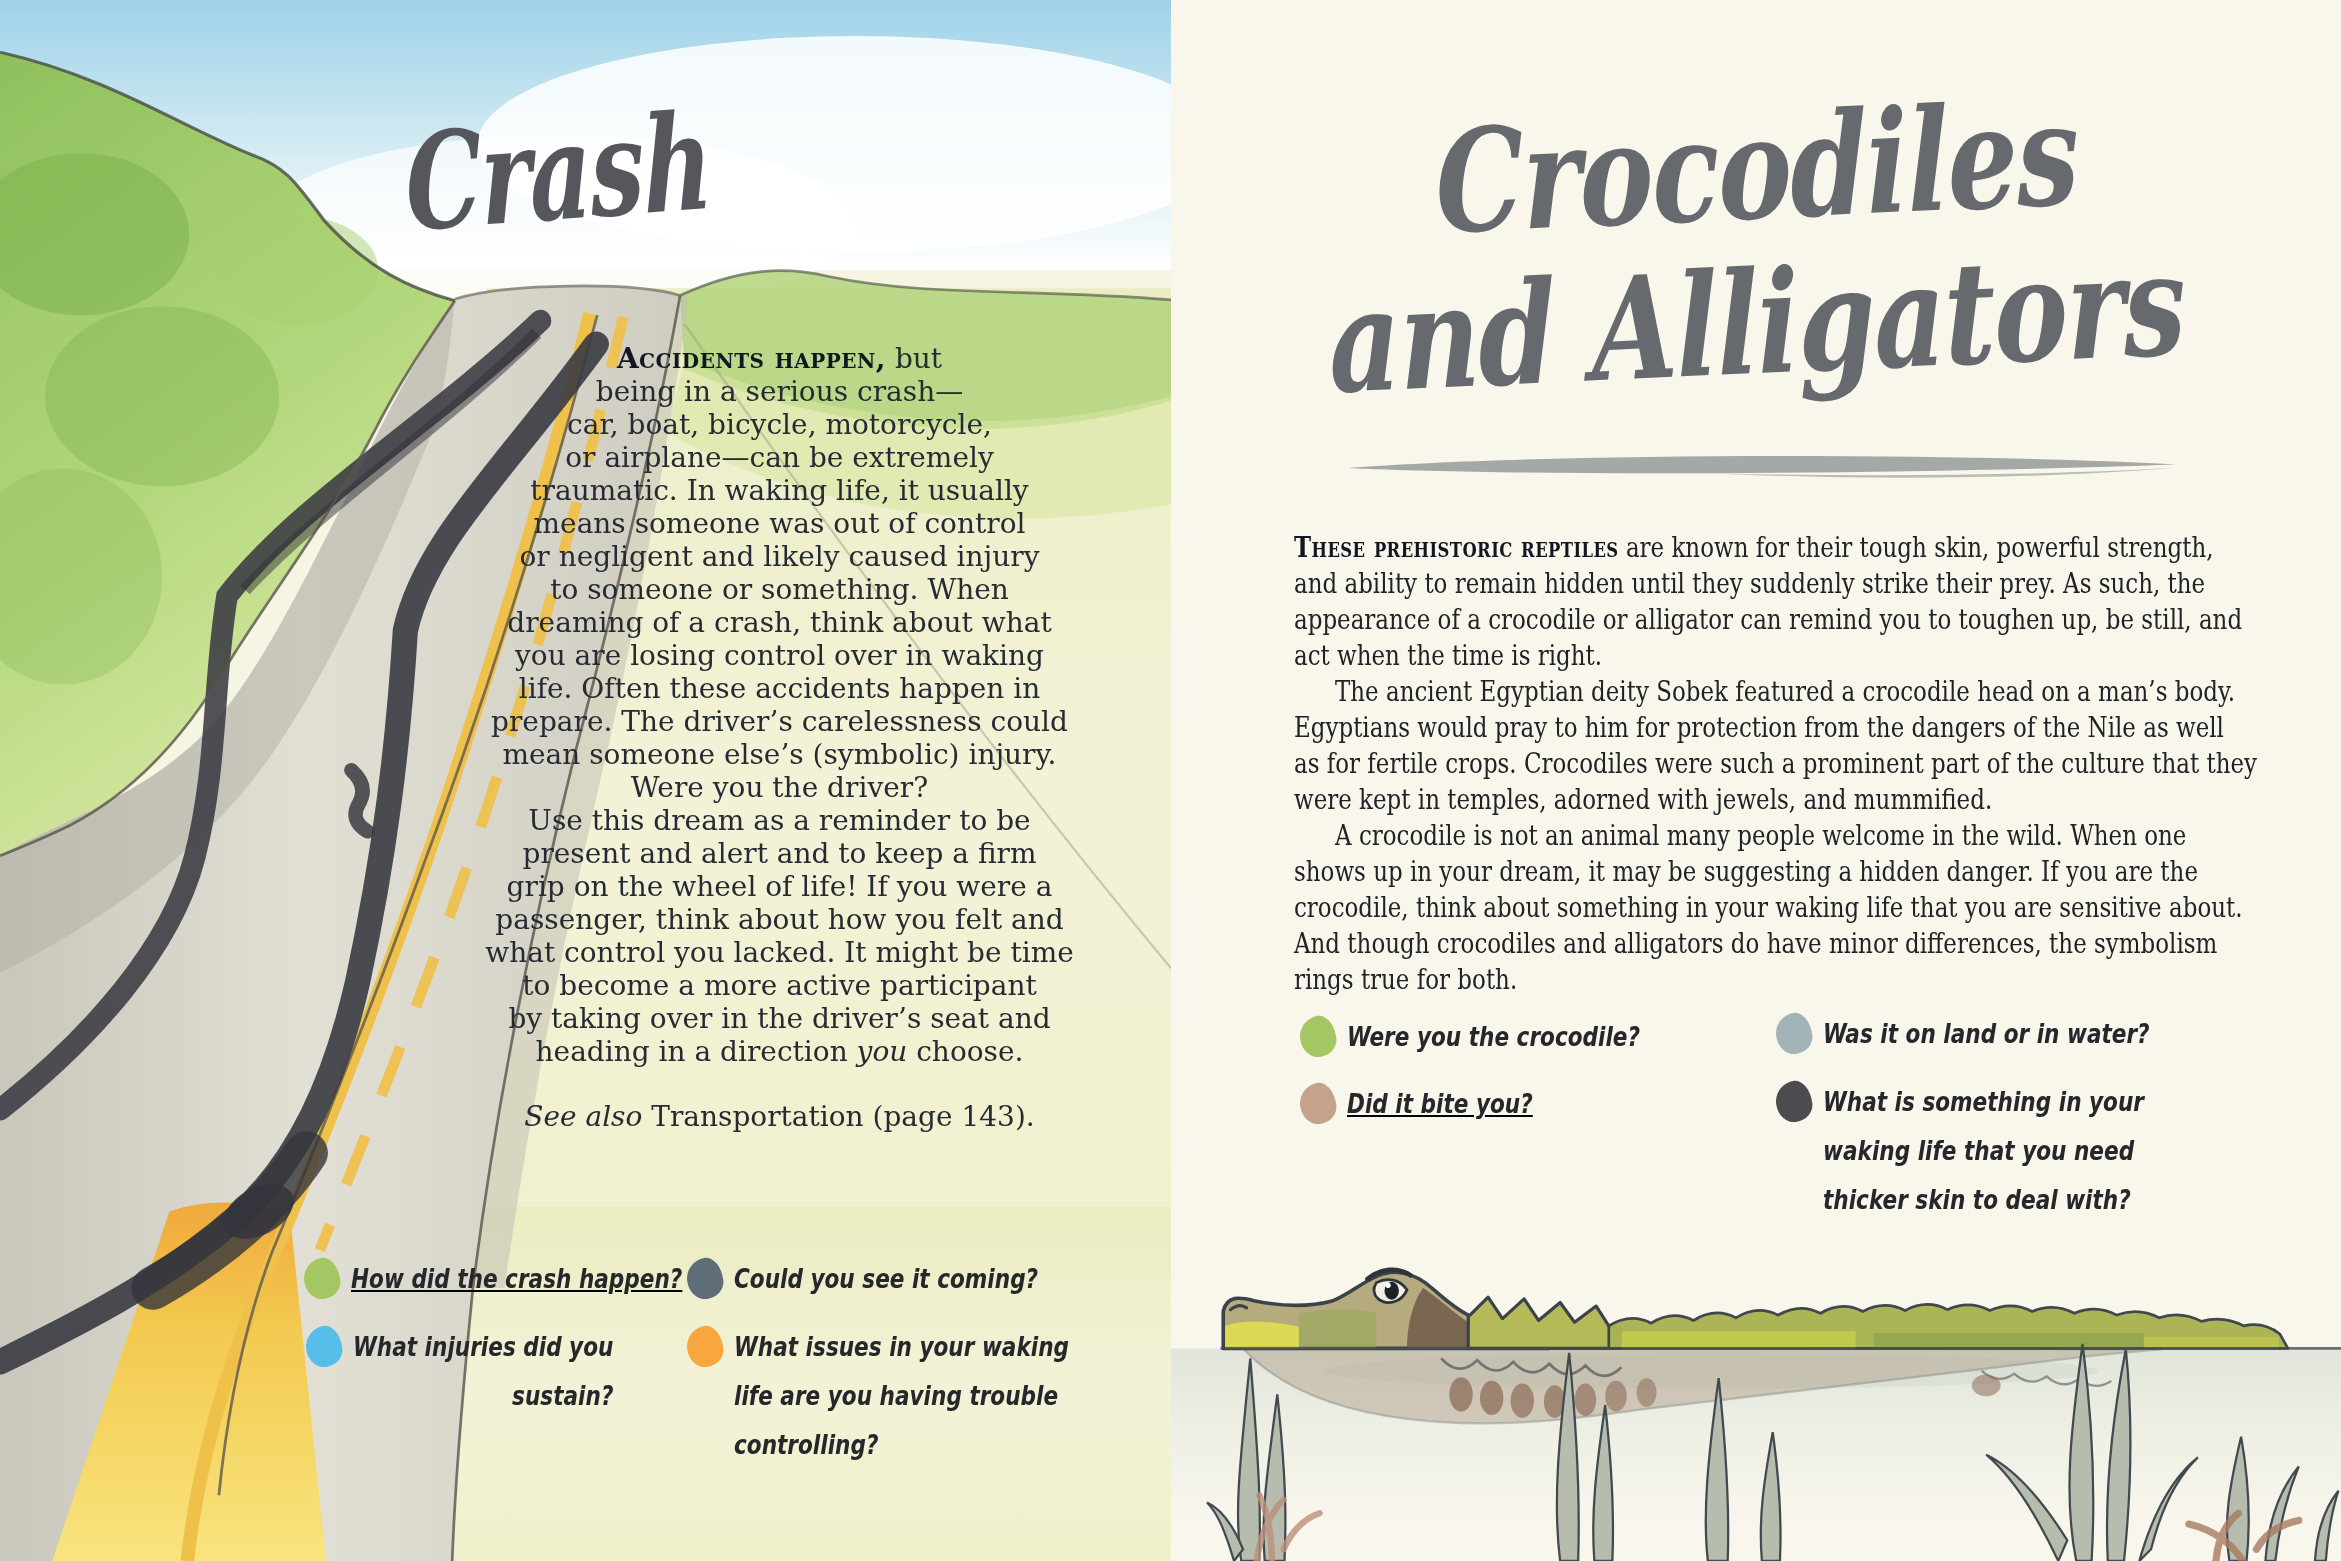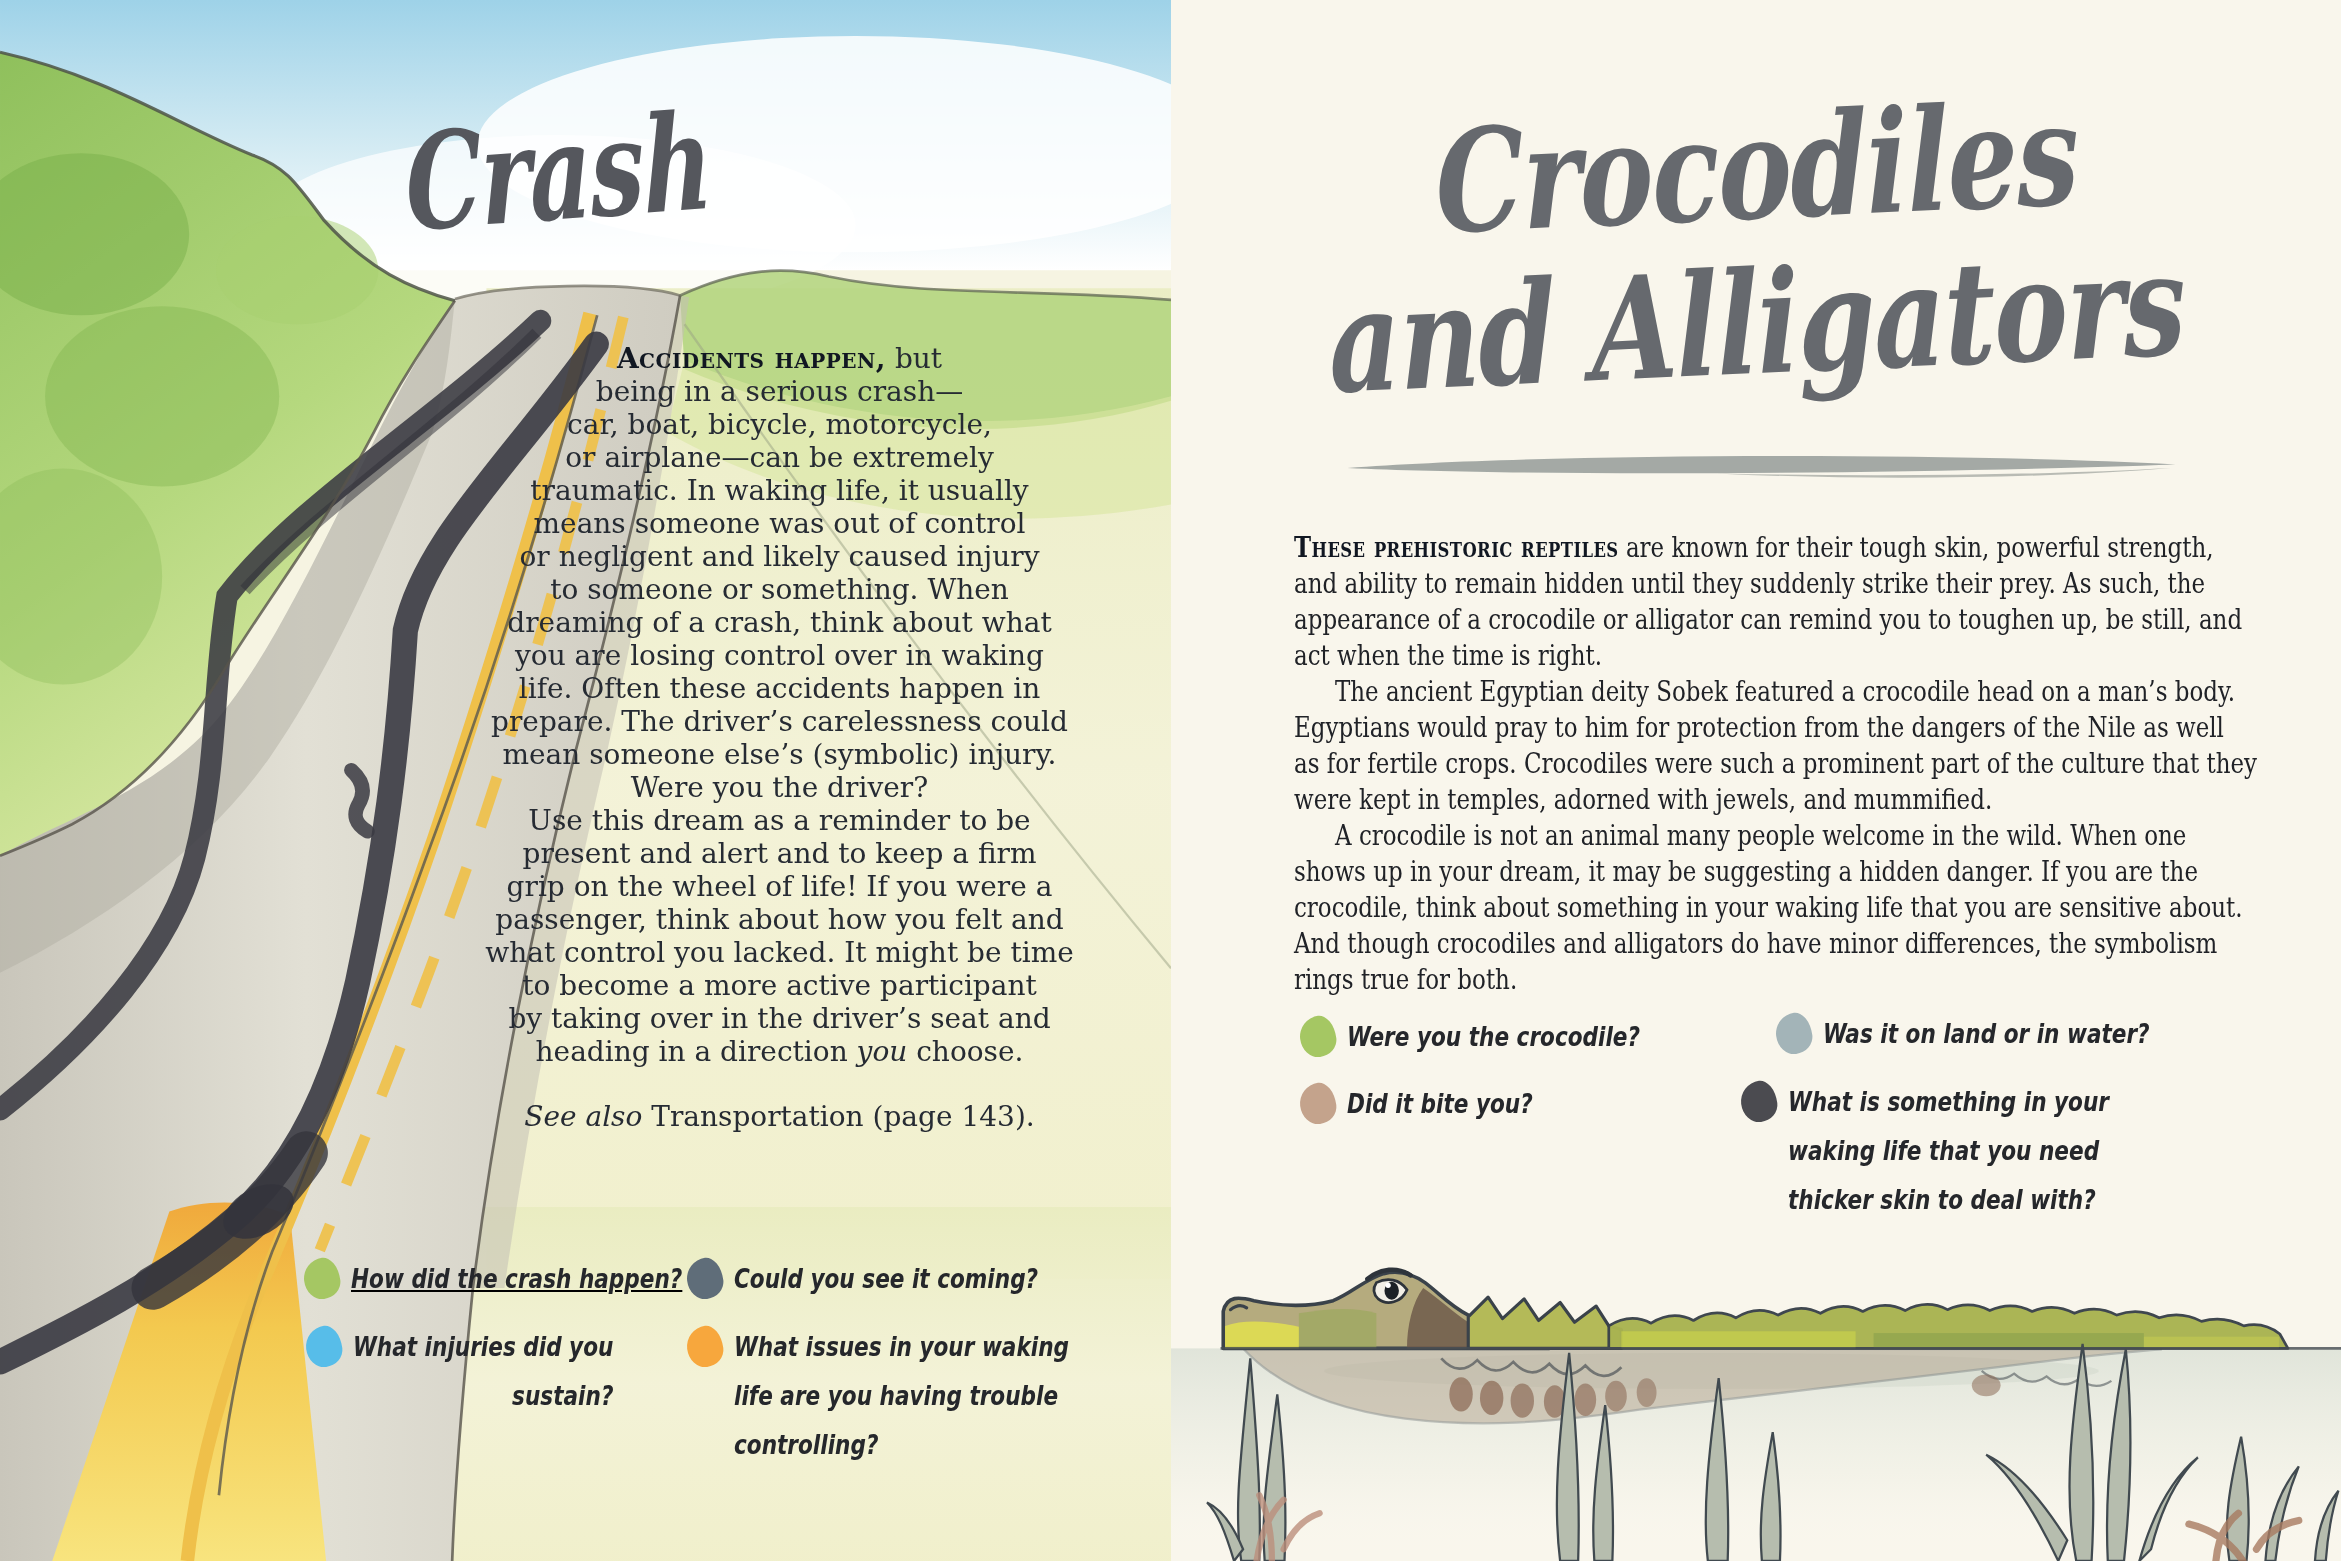--- a/index.html
+++ b/index.html
@@ -232,33 +232,33 @@
           <div class="tline">rings true for both.</div>
         </div>
     </div>
 
     <div class="q" style="left:129px;top:1012px;">
       <span class="blob" style="background-color: rgb(165, 199, 99);"></span>
       <div class="qtext">
           <div class="tline">Were you the crocodile?</div>
         </div>
     </div>
-    <div class="q" style="left:129px;top:1079px;">
+    <div class="q" style="left:129px;top:1079px;text-decoration:underline;">
       <span class="blob" style="background-color: rgb(196, 163, 140);"></span>
       <div class="qtext">
           <div class="tline">Did it bite you?</div>
         </div>
     </div>
     <div class="q" style="left:605px;top:1009px;">
       <span class="blob" style="background-color: rgb(163, 180, 184);"></span>
       <div class="qtext">
           <div class="tline">Was it on land or in water?</div>
         </div>
     </div>
-    <div class="q" style="left:570px;top:1077px;">
+    <div class="q" style="left:605px;top:1077px;">
       <span class="blob" style="background-color: rgb(75, 75, 80);"></span>
       <div class="qtext">
           <div class="tline">What is something in your</div>
           <div class="tline">waking life that you need</div>
           <div class="tline">thicker skin to deal with?</div>
         </div>
     </div>
 
     <svg id="croc-img" width="1171" height="318" viewBox="0 0 1300 353">
       <defs>

